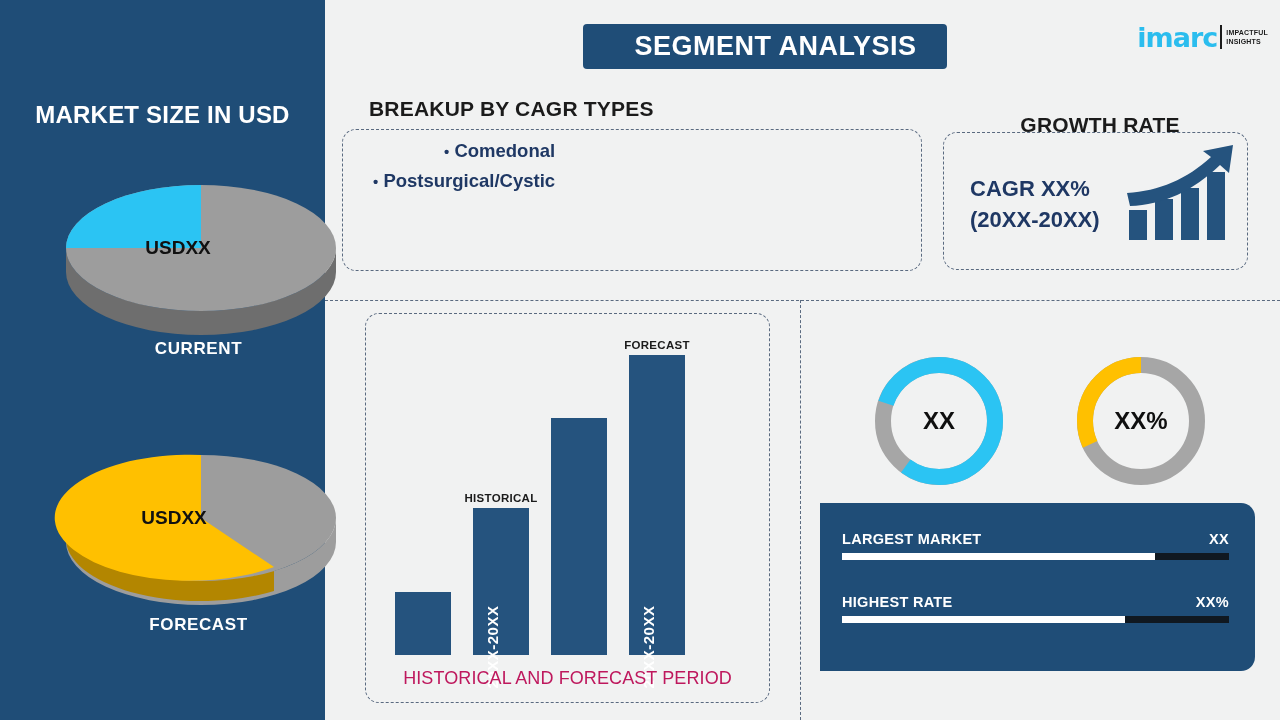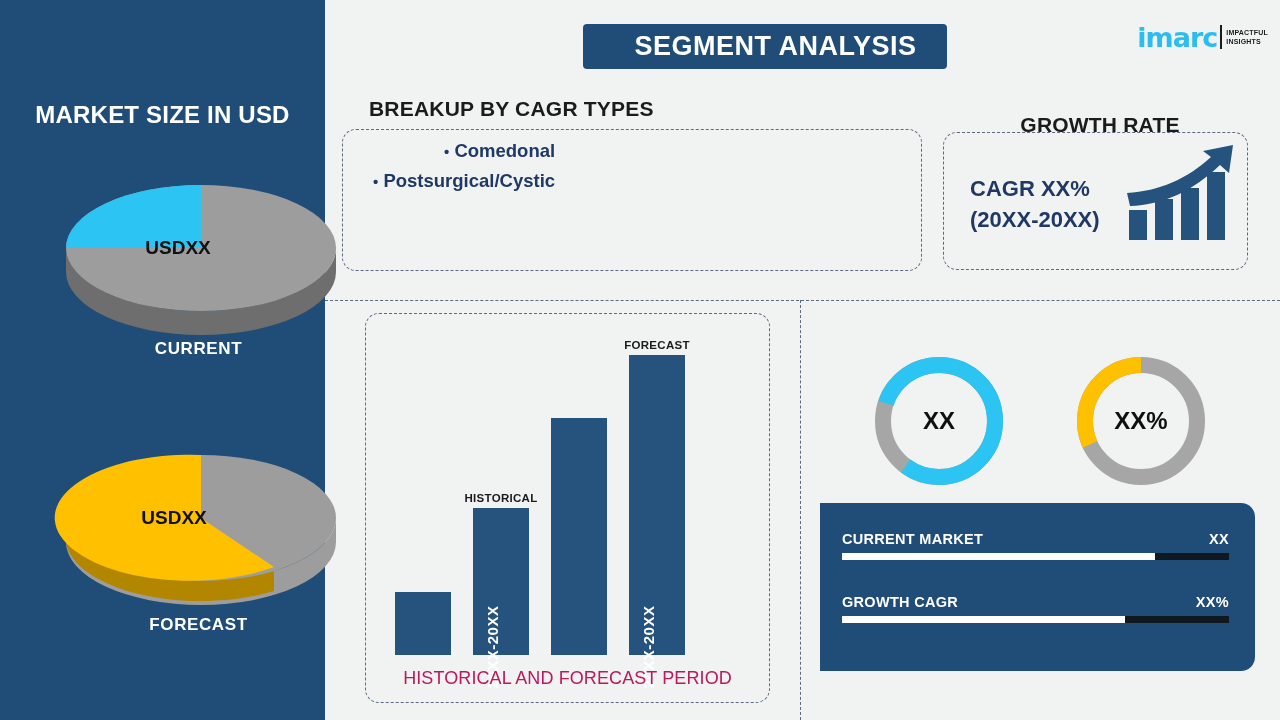--- a/index.html
+++ b/index.html
@@ -319,30 +319,30 @@
         <circle cx="71" cy="71" r="56" fill="none" stroke="#a6a6a6" stroke-width="16"></circle>
         <circle cx="71" cy="71" r="56" fill="none" stroke="#ffc000" stroke-width="16" stroke-dasharray="112.6 239.4" stroke-dashoffset="112.6" transform="rotate(-90 71 71)"></circle>
       </svg>
       <div class="donut-center">XX%</div>
     </div>
   </div>
 
   <div class="stat-card">
     <div class="stat-row">
       <div class="stat-line">
-        <span class="stat-label">CURRENT MARKET</span>
+        <span class="stat-label">LARGEST MARKET</span>
         <span class="stat-value">XX</span>
       </div>
       <div class="stat-track">
         <div class="stat-fill" style="width:81%"></div>
       </div>
     </div>
     <div class="stat-row">
       <div class="stat-line">
-        <span class="stat-label">GROWTH CAGR</span>
+        <span class="stat-label">HIGHEST RATE</span>
         <span class="stat-value">XX%</span>
       </div>
       <div class="stat-track">
         <div class="stat-fill" style="width:73%"></div>
       </div>
     </div>
   </div>
 
 </div>
 

